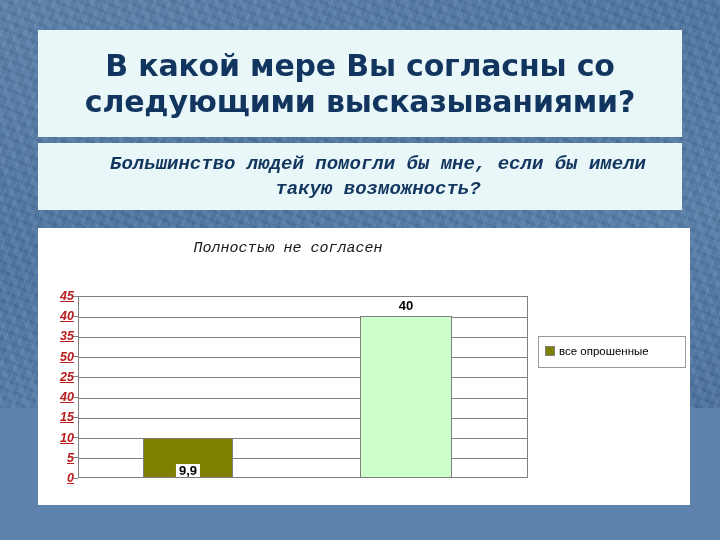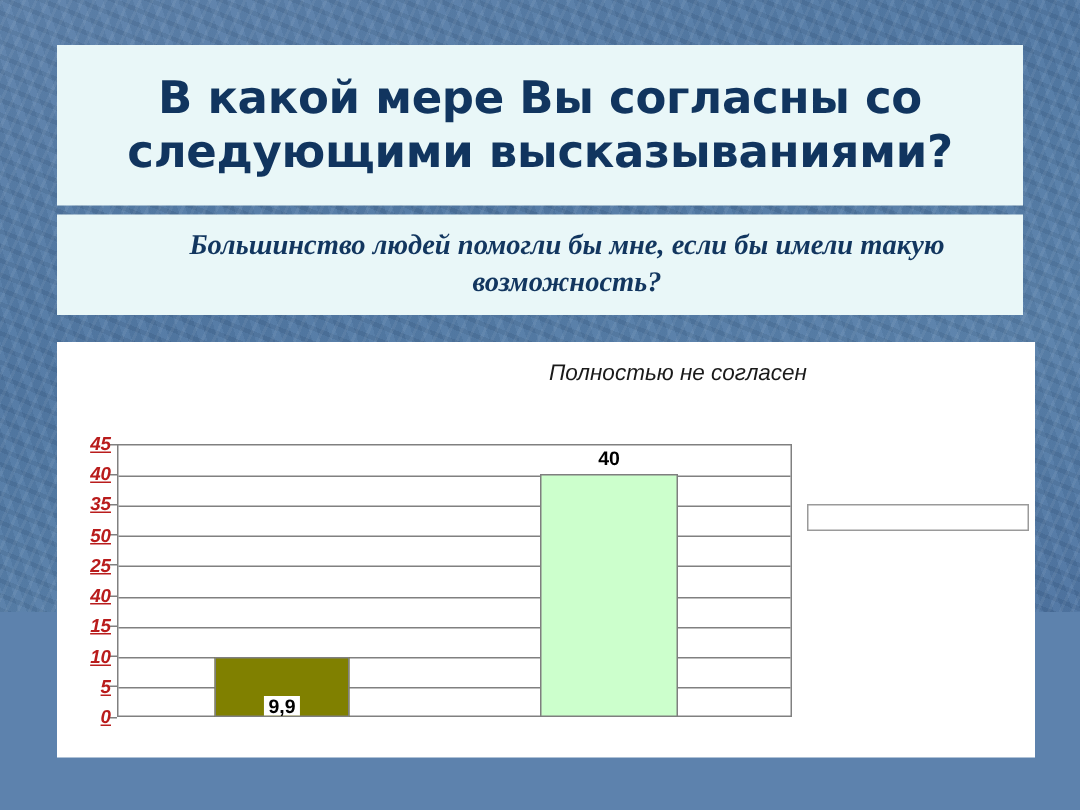--- a/index.html
+++ b/index.html
@@ -56,21 +56,21 @@
     left: 38px;
     top: 143px;
     width: 644px;
     height: 67px;
     background: #e9f7f8;
     display: flex;
     align-items: center;
     justify-content: center;
   }
   #subtitle-text {
-    font-family: Liberation Serif, serif;
+    font-family: Liberation Mono, monospace;
     font-weight: bold;
     font-style: italic;
     font-size: 19px;
     line-height: 1.3;
     color: #12365f;
     text-align: center;
     padding: 0 16px;
     margin-left: 36px;
   }
 
@@ -82,22 +82,22 @@
     width: 652px;
     height: 277px;
     background: #ffffff;
   }
 
   #chart-title {
     position: absolute;
     left: 0;
     top: 12px;
     width: 500px;
-    text-align: right;
-    font-family: Liberation Sans, sans-serif;
+    text-align: center;
+    font-family: Liberation Mono, monospace;
     font-style: italic;
     font-size: 15px;
     color: #1a1a1a;
   }
 
   
   #plot-wrap {
     position: absolute;
     left: 40px;      
     top: 68px;       
@@ -248,16 +248,20 @@
         </div>
       <div id="bars-layer">
           <div class="bar" style="left: 65px; width: 90px; height: 40.04px; background: rgb(128, 128, 0); border-color: rgb(127, 127, 127);"></div>
           <div class="bar-label" style="left: 110px; top: 124.96px; margin-top: 43px;">9,9</div>
           <div class="bar" style="left: 282px; width: 92px; height: 161.778px; background: rgb(204, 255, 204); border-color: rgb(127, 127, 127);"></div>
           <div class="bar-label" style="left: 328px; top: 3.22222px;">40</div>
         </div>
     </div>
 
     <div id="legend">
+      <div class="legend-row">
+        <span class="legend-swatch" style="background: rgb(128, 128, 0);"></span>
+        <span class="legend-label">все опрошенные</span>
+      </div>
     </div>
 
   </div>
 </div>
 
 </body></html>

